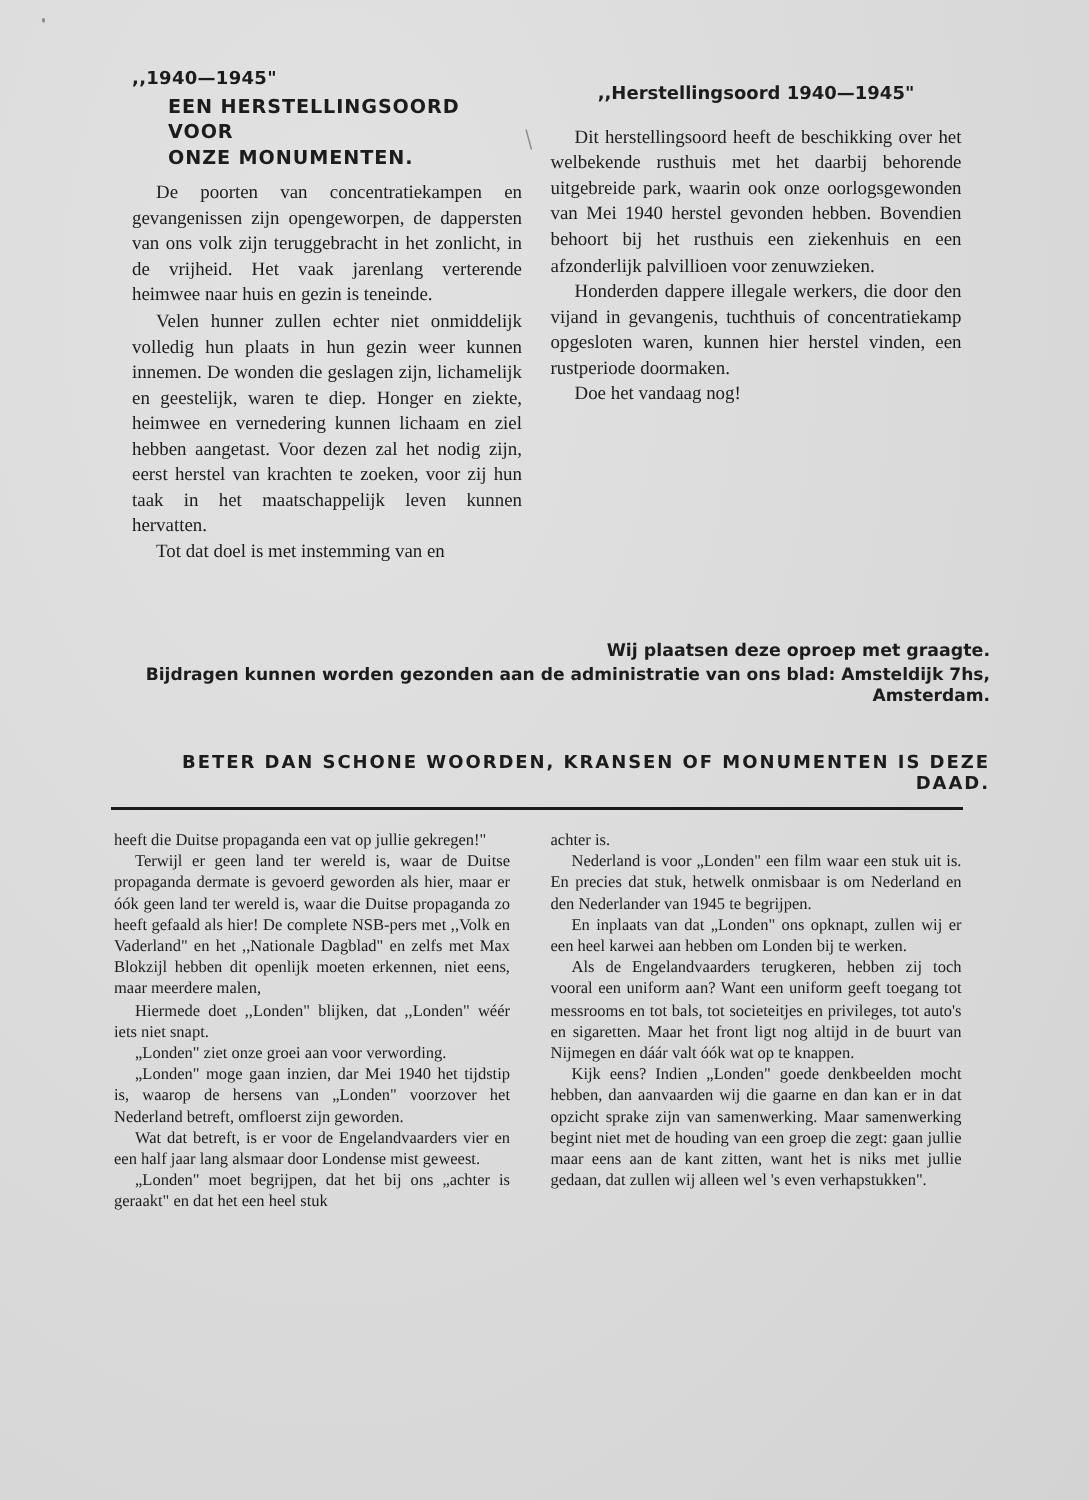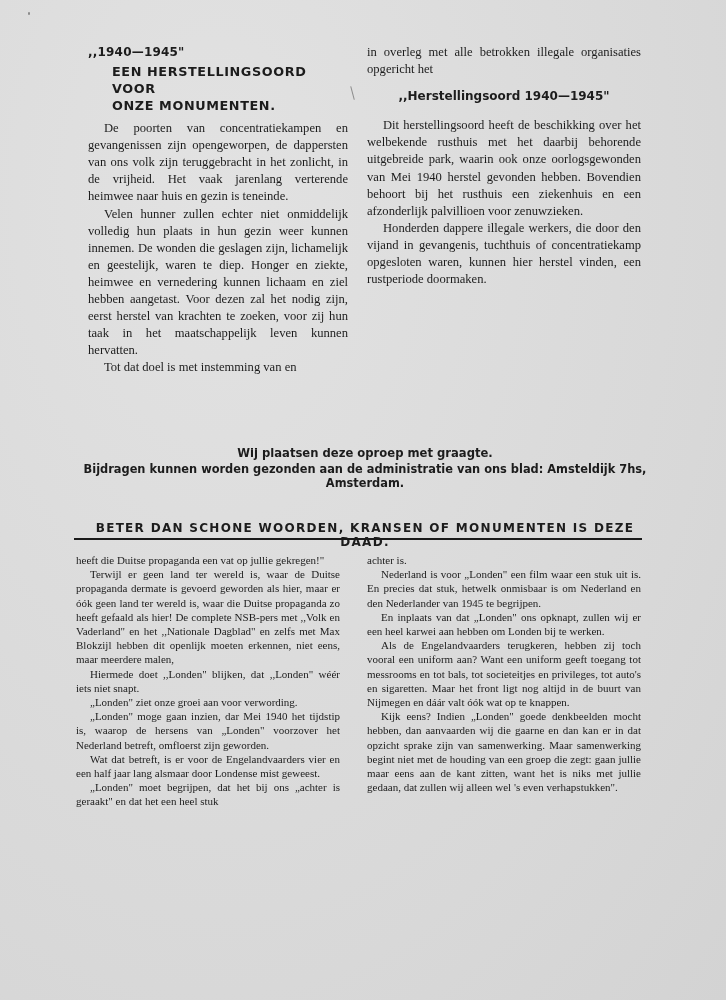--- a/index.html
+++ b/index.html
@@ -13,21 +13,21 @@
     .serif { font-family: "Liberation Serif", "DejaVu Serif", serif; }
     .sans { font-family: "DejaVu Sans", "Liberation Sans", sans-serif; }
     .col { position: absolute; font-size: 12.6px; line-height: 17.1px; }
     .col p { margin: 0; text-align: justify; text-indent: 16px; }
     .col p.noind { text-indent: 0; }
     #top-left { left: 88px; top: 44px; width: 260px; }
     #top-right { left: 367px; top: 44px; width: 274px; }
     .kicker { font-size: 12px; font-weight: bold; margin: 0 0 2px 0; letter-spacing: 0.2px; }
     .headline { font-size: 12.8px; font-weight: bold; letter-spacing: 0.6px; line-height: 17px; margin: 0 0 6px 24px; }
     .subhead { font-size: 12px; font-weight: bold; text-align: center; margin: 10px 0 12px 0; }
-    .center-line { position: absolute; left: 70px; width: 590px; text-align: center; font-size: 11.6px; font-weight: bold; margin-top: 20px; }
+    .center-line { position: absolute; left: 70px; width: 590px; text-align: right; font-size: 11.6px; font-weight: bold; }
     #line-appeal { top: 426px; }
     #line-address { top: 442px; font-size: 11.4px; }
     #line-motto { top: 501px; font-size: 12px; letter-spacing: 1.3px; }
     #rule { position: absolute; left: 74px; width: 568px; top: 538px; height: 0; border-top: 2px solid #1a1a1a; }
     .bcol { position: absolute; font-size: 11px; line-height: 14.2px; }
     .bcol p { margin: 0; text-align: justify; text-indent: 14px; }
     .bcol p.noind { text-indent: 0; }
     #bottom-left { left: 76px; top: 553px; width: 264px; }
     #bottom-right { left: 367px; top: 553px; width: 274px; }
     .speck { position: absolute; width: 2px; height: 3px; background: #555; border-radius: 1px; opacity: .6; }
@@ -43,24 +43,24 @@
   <div class="headline sans">
     <div>EEN HERSTELLINGSOORD VOOR</div>
     <div>ONZE MONUMENTEN.</div>
   </div>
   <p>De poorten van concentratiekampen en gevangenissen zijn opengeworpen, de dappersten van ons volk zijn teruggebracht in het zonlicht, in de vrijheid. Het vaak jarenlang verterende heimwee naar huis en gezin is teneinde.</p>
   <p>Velen hunner zullen echter niet onmiddelijk volledig hun plaats in hun gezin weer kunnen innemen. De wonden die geslagen zijn, lichamelijk en geestelijk, waren te diep. Honger en ziekte, heimwee en vernedering kunnen lichaam en ziel hebben aangetast. Voor dezen zal het nodig zijn, eerst herstel van krachten te zoeken, voor zij hun taak in het maatschappelijk leven kunnen hervatten.</p>
   <p>Tot dat doel is met instemming van en</p>
 </section>
 
 <section id="top-right" class="col serif">
-  <p class="noind">in overleg met alle betrokken illegale organisaties opgericht het</p>
   <div class="subhead sans">,,Herstellingsoord 1940—1945"</div>
   <p>Dit herstellingsoord heeft de beschikking over het welbekende rusthuis met het daarbij behorende uitgebreide park, waarin ook onze oorlogsgewonden van Mei 1940 herstel gevonden hebben. Bovendien behoort bij het rusthuis een ziekenhuis en een afzonderlijk palvillioen voor zenuwzieken.</p>
   <p>Honderden dappere illegale werkers, die door den vijand in gevangenis, tuchthuis of concentratiekamp opgesloten waren, kunnen hier herstel vinden, een rustperiode doormaken.</p>
+  <p>Doe het vandaag nog!</p>
 </section>
 
 <div id="line-appeal" class="center-line sans">Wij plaatsen deze oproep met graagte.</div>
 <div id="line-address" class="center-line sans">Bijdragen kunnen worden gezonden aan de administratie van ons blad: Amsteldijk 7hs, Amsterdam.</div>
 <div id="line-motto" class="center-line sans">BETER DAN SCHONE WOORDEN, KRANSEN OF MONUMENTEN IS DEZE DAAD.</div>
 <div id="rule"></div>
 
 <section id="bottom-left" class="bcol serif">
   <p class="noind">heeft die Duitse propaganda een vat op jullie gekregen!"</p>
   <p>Terwijl er geen land ter wereld is, waar de Duitse propaganda dermate is gevoerd geworden als hier, maar er óók geen land ter wereld is, waar die Duitse propaganda zo heeft gefaald als hier! De complete NSB-pers met ,,Volk en Vaderland" en het ,,Nationale Dagblad" en zelfs met Max Blokzijl hebben dit openlijk moeten erkennen, niet eens, maar meerdere malen,</p>

